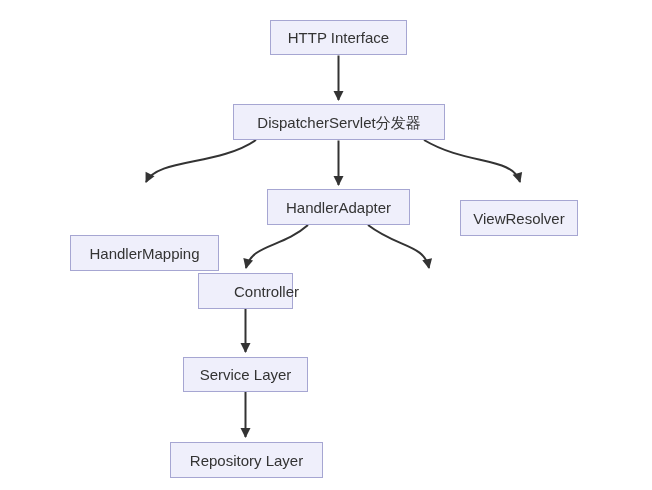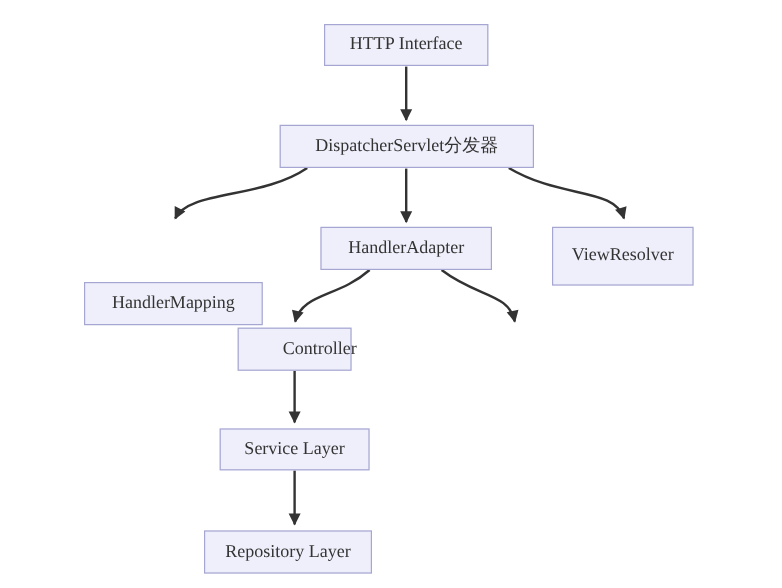--- a/index.html
+++ b/index.html
@@ -1,44 +1,44 @@
 <!DOCTYPE html>
 <html><head>
 <meta charset="utf-8">
 <style>
   html,body{margin:0;padding:0;background:#ffffff;}
   #canvas{
     position:relative;
     width:652px;height:490px;
     background:#ffffff;
-    font-family:Liberation Serif, serif;
+    font-family:Liberation Sans, sans-serif;
     overflow:hidden;
   }
   #edges{position:absolute;left:0;top:0;width:652px;height:490px;}
   .node{
     position:absolute;
     box-sizing:border-box;
     display:flex;align-items:center;justify-content:center;
     background:#efeffb;
     border:1px solid #a6a6d2;
     color:#333333;
     font-size:15px;
     line-height:1;
     white-space:nowrap;
     text-align:center;
   }
   #n-http       {left:270px;top:20px; width:137px;height:35px;}
   #n-dispatcher {left:233px;top:104px;width:212px;height:36px;}
   #n-hmap       {left:70px; top:189px;width:149px;height:36px;margin-top:46px;}
   #n-hadapter   {left:267px;top:189px;width:143px;height:36px;text-align:center;}
-  #n-vresolver  {left:460px;top:189px;width:118px;height:49px;}
+  #n-vresolver  {left:460px;top:200px;width:118px;height:36px;}
   #n-controller {left:198px;top:273px;width:95px; height:36px;padding-left:42px;}
   #n-rvh        {left:342px;top:273px;width:170px;height:36px;}
   #n-service    {left:183px;top:357px;width:125px;height:35px;}
-  #n-repo       {left:170px;top:442px;width:140px;height:36px;}
+  #n-repo       {left:170px;top:442px;width:153px;height:36px;}
   #watermark{
     position:absolute;
     right:12px;bottom:8px;
     font-size:19px;
     font-weight:700;
     letter-spacing:1px;
     color:#a3a3a3;
     text-shadow:-1px -1px 0 #848484, 1.5px 1.5px 0 #ffffff;
     white-space:nowrap;
   }

